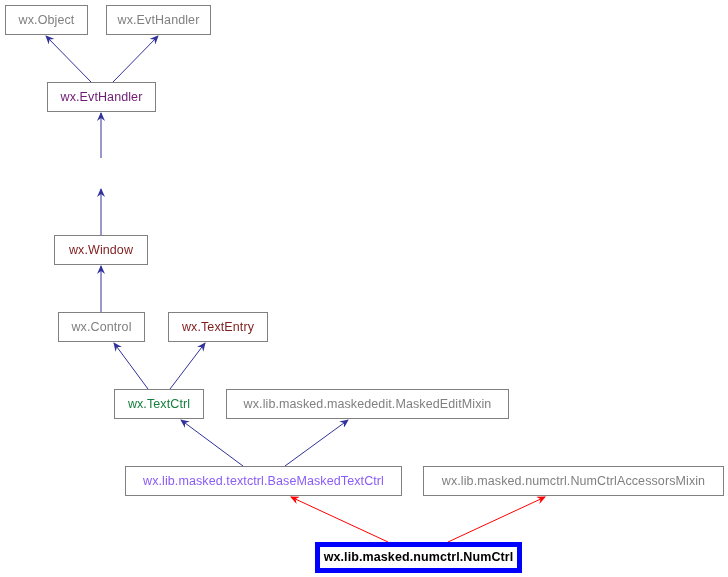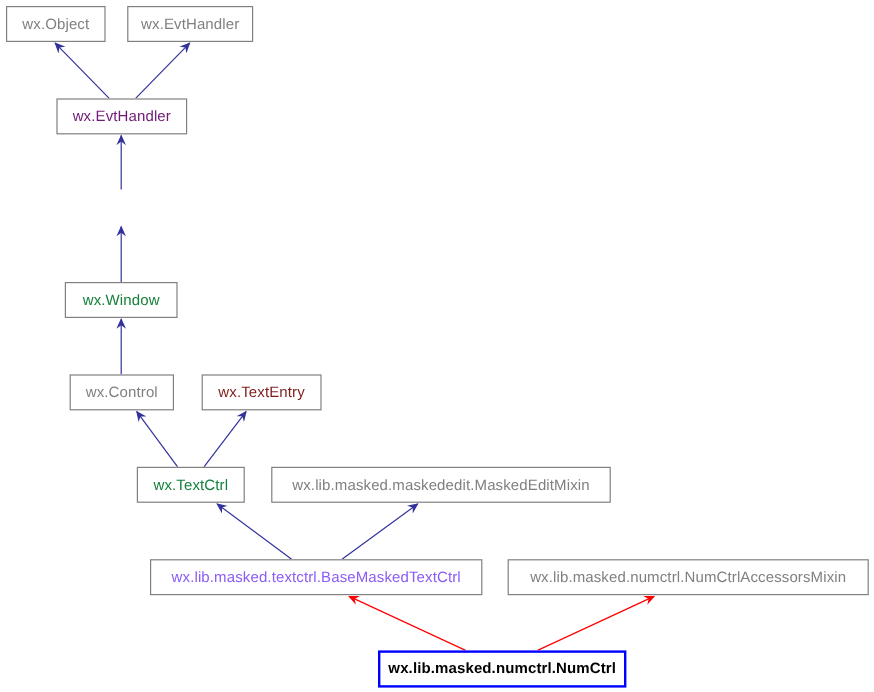--- a/index.html
+++ b/index.html
@@ -32,21 +32,21 @@
     background: #ffffff;
     border: 1px solid #808080;
     color: #808080;
     font-size: 12.5px;
     line-height: 1;
     white-space: nowrap;
     letter-spacing: 0.1px;
     z-index: 2;
   }
   .node.current {
-    border: 2px solid #a21caf;
+    border: 5px solid #a21caf;
     color: #000000;
     font-weight: bold;
     letter-spacing: 0.1px;
   }
   .node-label {
     display: block;
   }
 </style>
 </head>
 <body>
@@ -75,21 +75,21 @@
     </svg>
 <div class="node" style="left: 5px; top: 5px; width: 83px; height: 30px; border-color: rgb(128, 128, 128); color: rgb(128, 128, 128);">
       <span class="node-label">wx.Object</span>
     </div>
     <div class="node" style="left: 106px; top: 5px; width: 105px; height: 30px; border-color: rgb(128, 128, 128); color: rgb(128, 128, 128);">
       <span class="node-label">wx.EvtHandler</span>
     </div>
     <div class="node" style="left: 47px; top: 82px; width: 109px; height: 30px; border-color: rgb(128, 128, 128); color: #701a75;">
       <span class="node-label">wx.EvtHandler</span>
     </div>
-    <div class="node" style="left: 54px; top: 235px; width: 94px; height: 30px; border-color: rgb(128, 128, 128); color: #15803d;">
+    <div class="node" style="left: 54px; top: 235px; width: 94px; height: 30px; border-color: rgb(128, 128, 128); color: #7f1d1d;">
       <span class="node-label">wx.Window</span>
     </div>
     <div class="node" style="left: 58px; top: 312px; width: 87px; height: 30px; border-color: rgb(128, 128, 128); color: rgb(128, 128, 128);">
       <span class="node-label">wx.Control</span>
     </div>
     <div class="node" style="left: 168px; top: 312px; width: 100px; height: 30px; border-color: rgb(128, 128, 128); color: #7f1d1d;">
       <span class="node-label">wx.TextEntry</span>
     </div>
     <div class="node" style="left: 114px; top: 389px; width: 90px; height: 30px; border-color: rgb(128, 128, 128); color: #15803d;">
       <span class="node-label">wx.TextCtrl</span>

